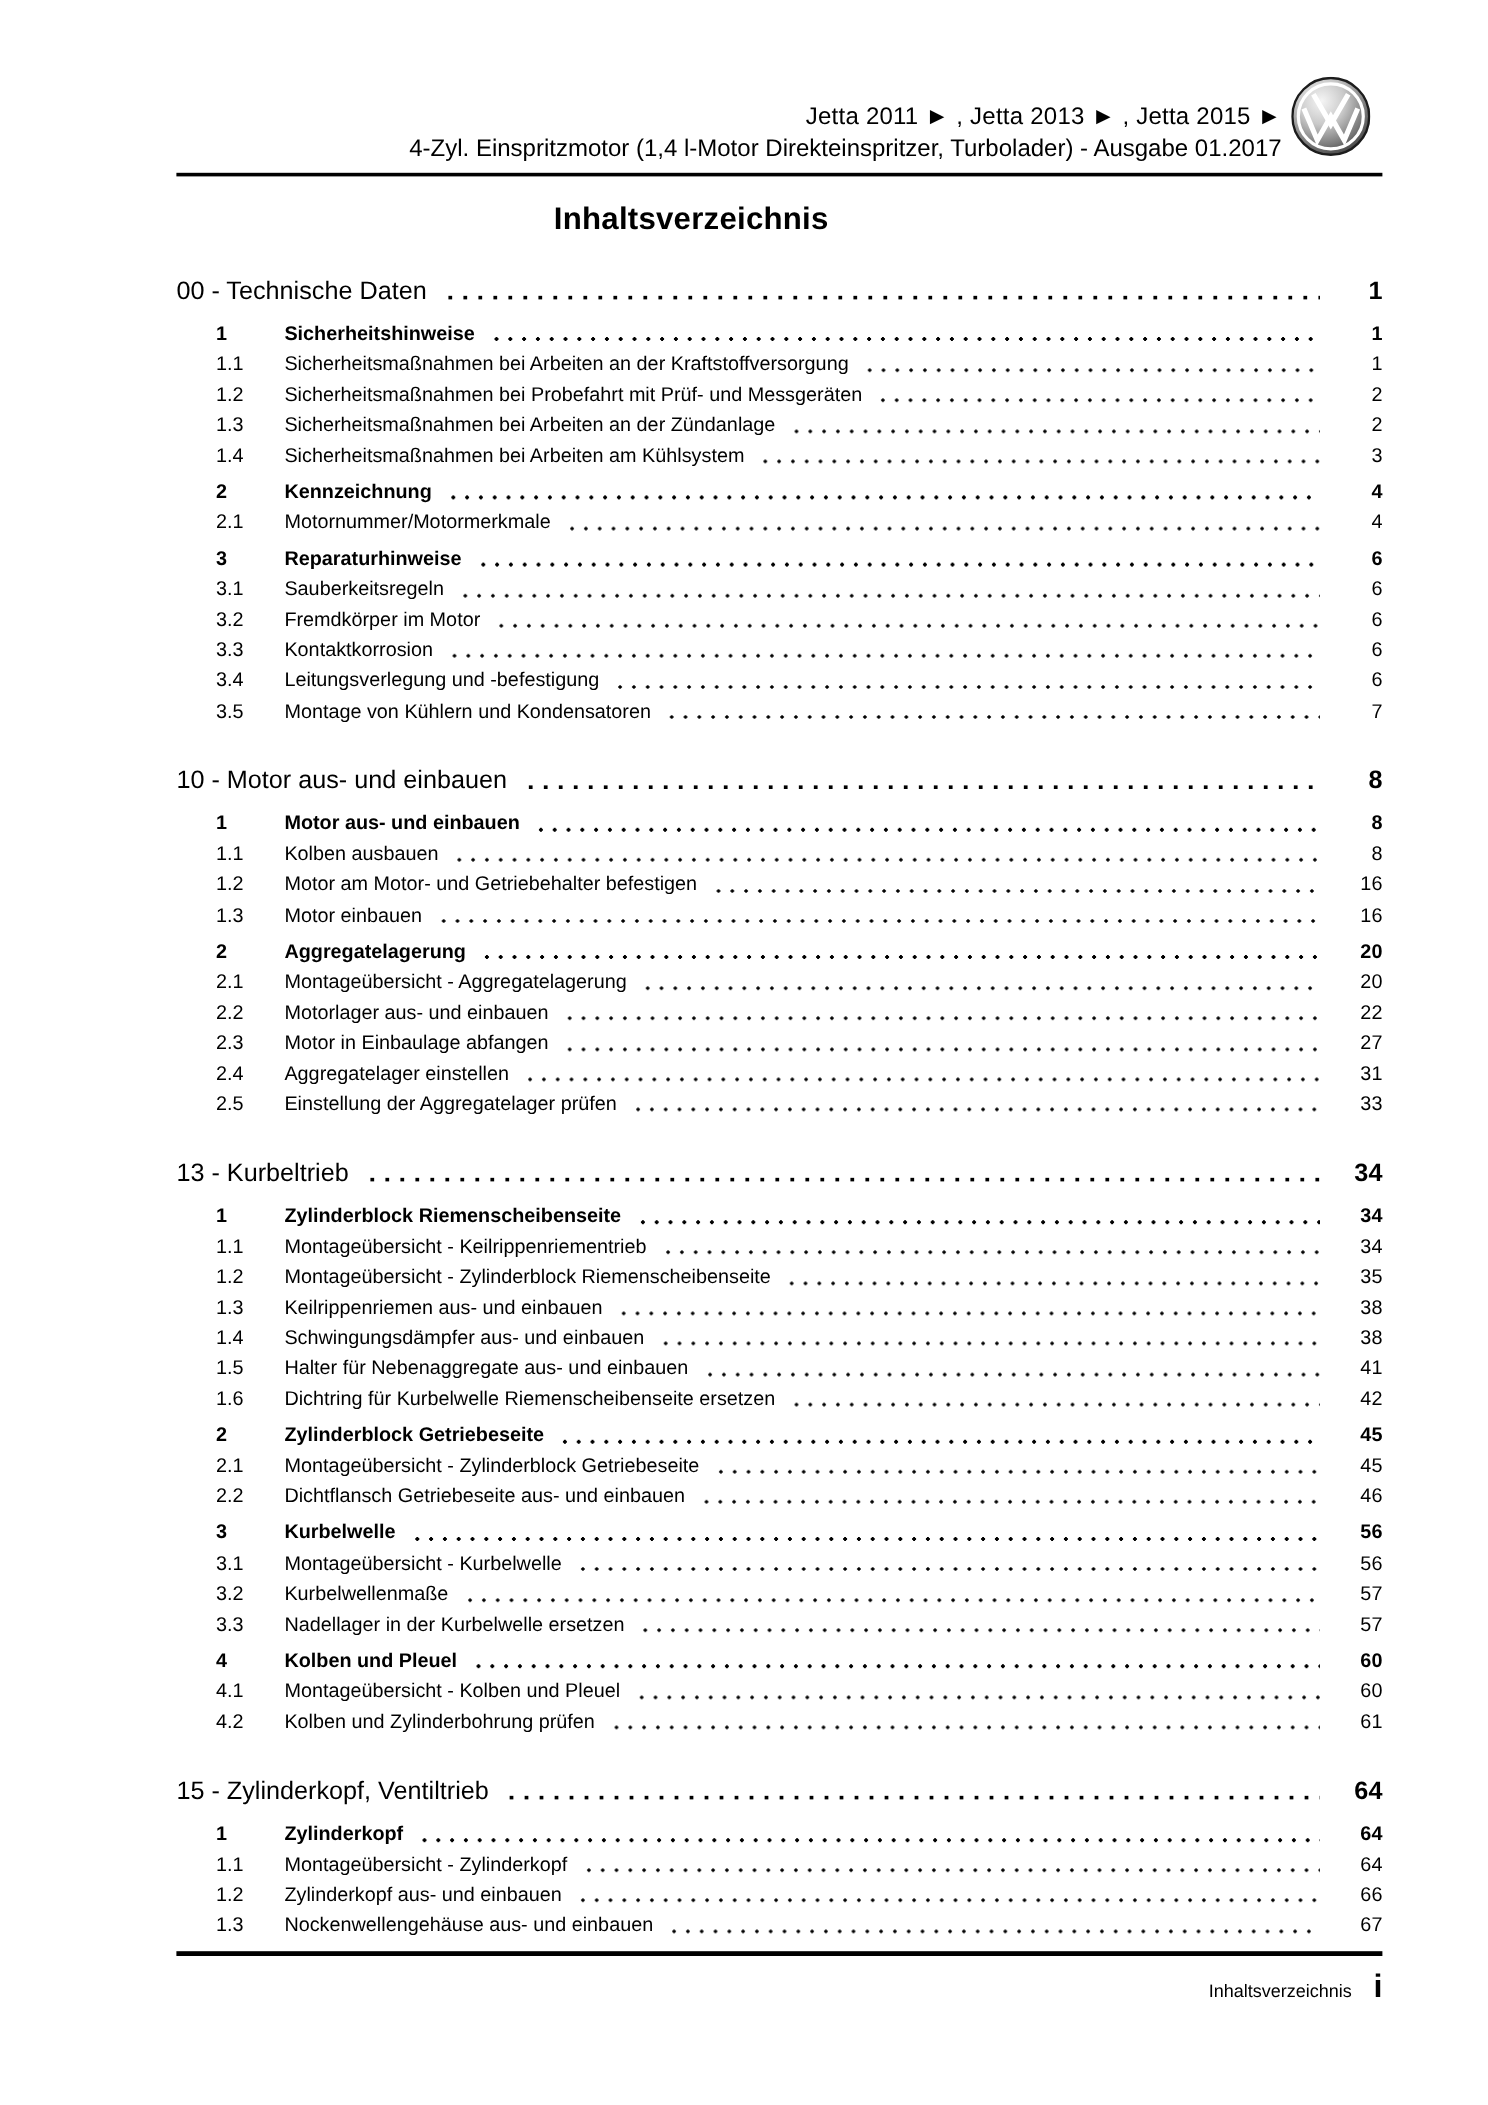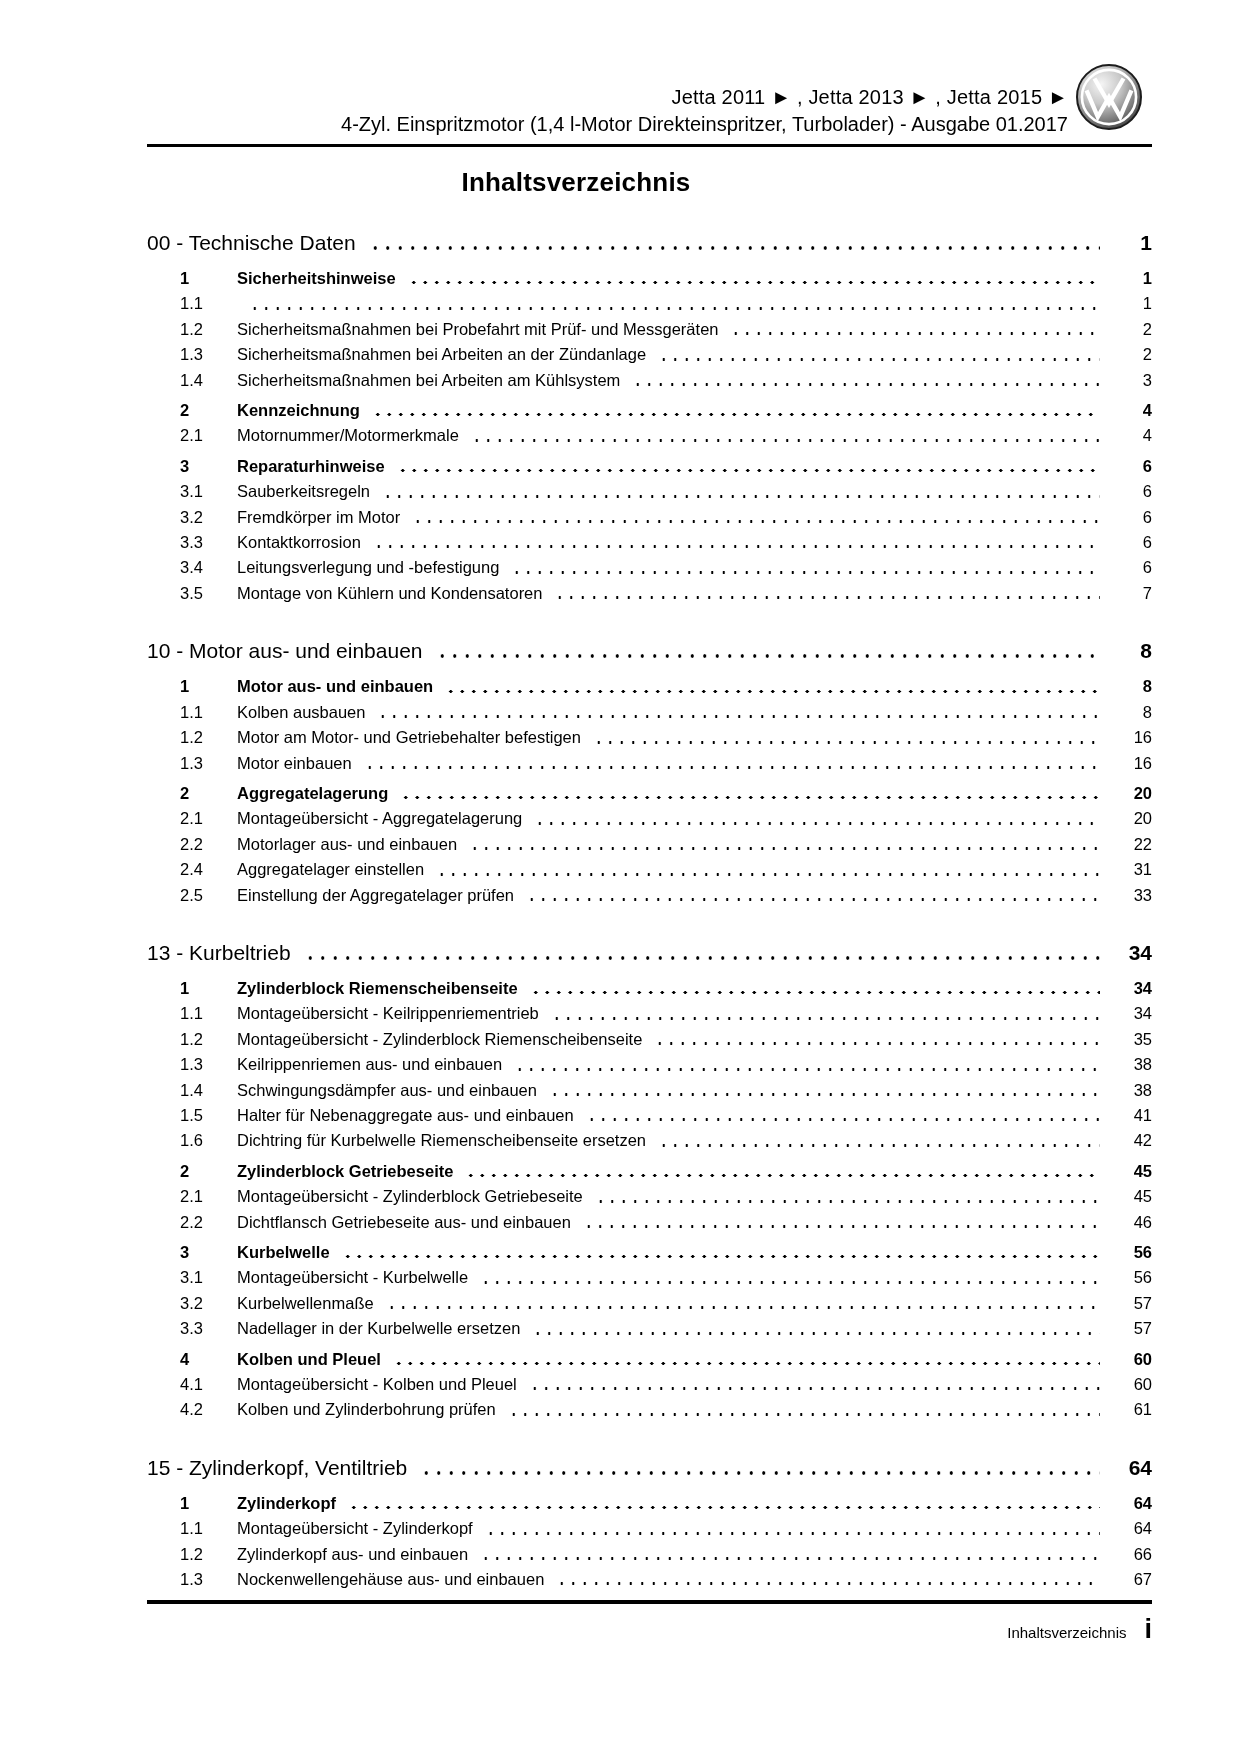--- a/index.html
+++ b/index.html
@@ -91,20 +91,21 @@
           <span class="page">1</span>
         </div>
         <div class="row item bold">
           <span class="num">1</span>
           <span class="etitle">Sicherheitshinweise</span>
           <span class="leader"></span>
           <span class="page">1</span>
         </div>
         <div class="row item">
           <span class="num">1.1</span>
+          <span class="etitle">Sicherheitsmaßnahmen bei Arbeiten an der Kraftstoffversorgung</span>
           <span class="leader"></span>
           <span class="page">1</span>
         </div>
         <div class="row item">
           <span class="num">1.2</span>
           <span class="etitle">Sicherheitsmaßnahmen bei Probefahrt mit Prüf- und Messgeräten</span>
           <span class="leader"></span>
           <span class="page">2</span>
         </div>
         <div class="row item">
@@ -206,20 +207,26 @@
           <span class="num">2.1</span>
           <span class="etitle">Montageübersicht - Aggregatelagerung</span>
           <span class="leader"></span>
           <span class="page">20</span>
         </div>
         <div class="row item">
           <span class="num">2.2</span>
           <span class="etitle">Motorlager aus- und einbauen</span>
           <span class="leader"></span>
           <span class="page">22</span>
+        </div>
+        <div class="row item">
+          <span class="num">2.3</span>
+          <span class="etitle">Motor in Einbaulage abfangen</span>
+          <span class="leader"></span>
+          <span class="page">27</span>
         </div>
         <div class="row item">
           <span class="num">2.4</span>
           <span class="etitle">Aggregatelager einstellen</span>
           <span class="leader"></span>
           <span class="page">31</span>
         </div>
         <div class="row item">
           <span class="num">2.5</span>
           <span class="etitle">Einstellung der Aggregatelager prüfen</span>

